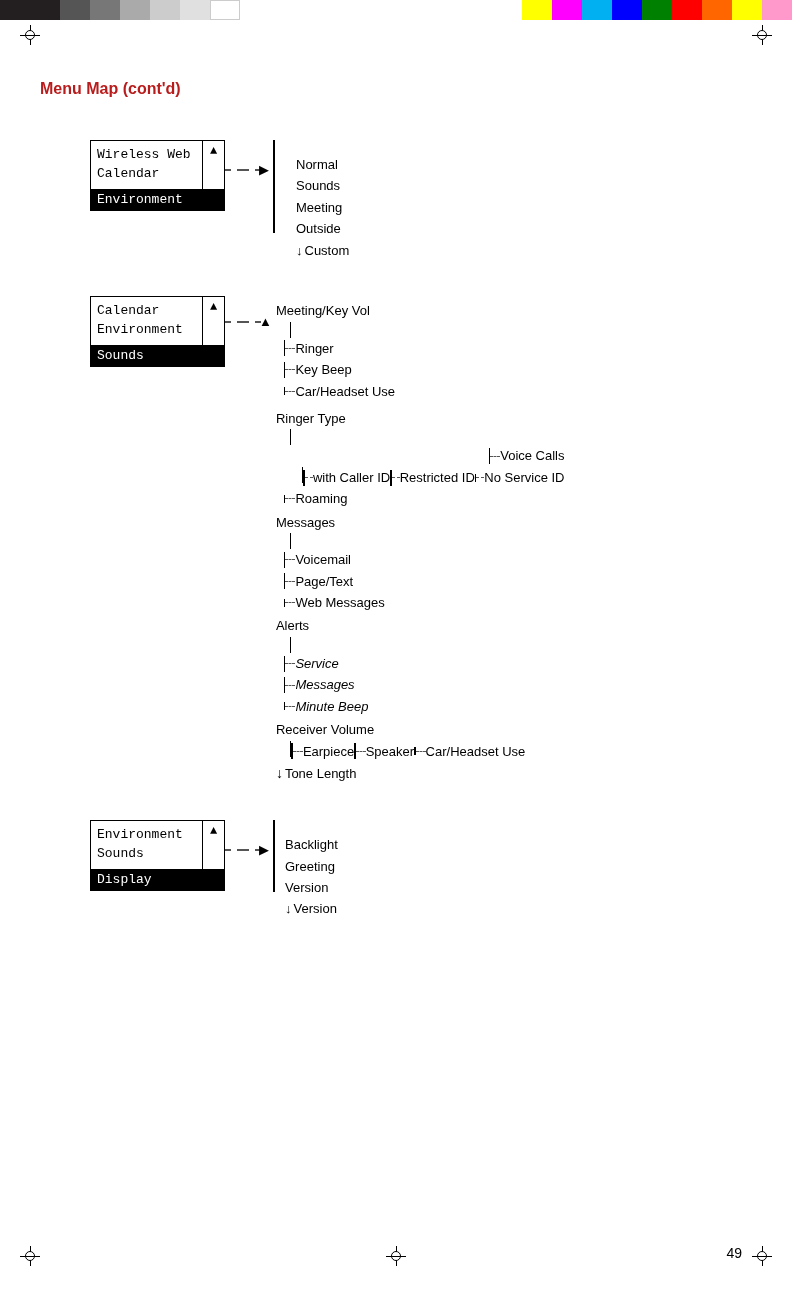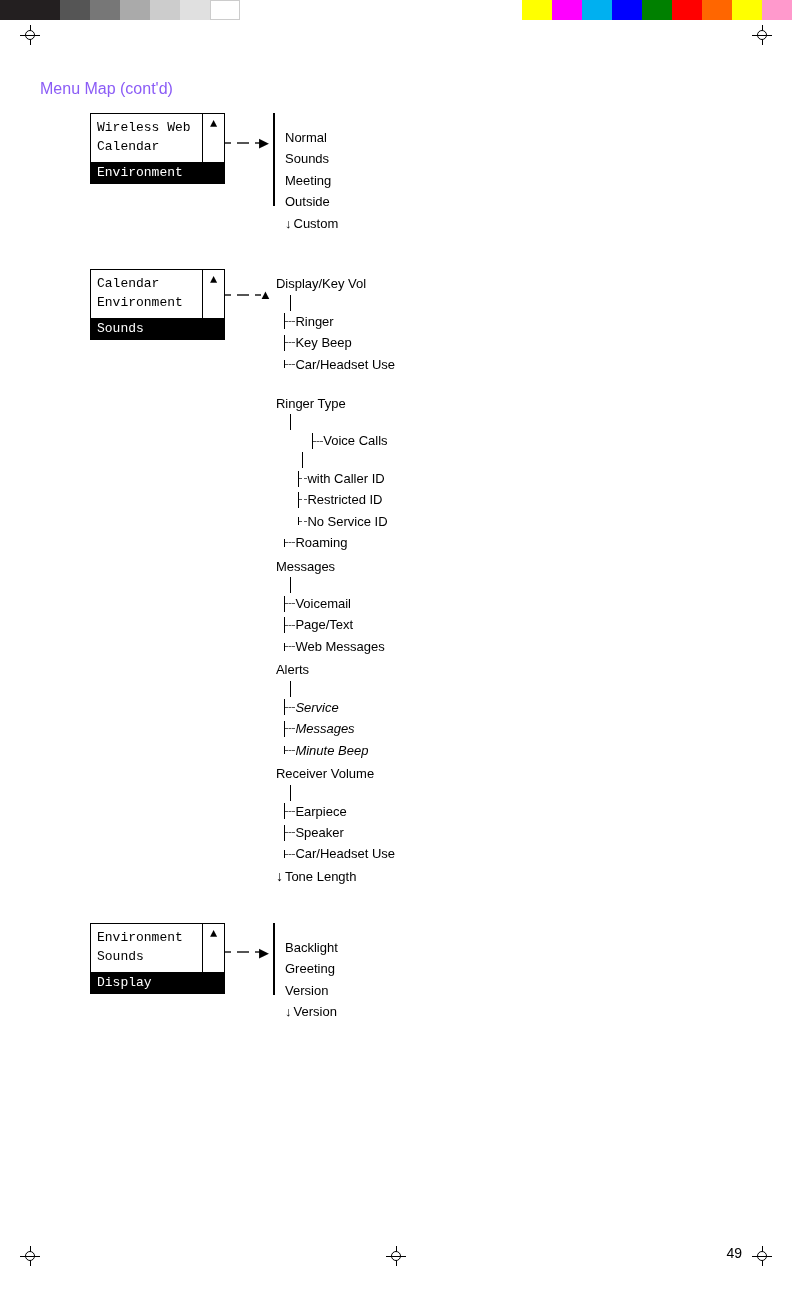--- a/index.html
+++ b/index.html
@@ -11,23 +11,23 @@
       position: relative;
     }
 
     
     .page-content {
       padding: 60px 40px 40px 40px;
     }
 
     .page-title {
       font-size: 16px;
-      font-weight: normal;
-      color: #8b5cf6;
-      margin-bottom: 15px;
+      font-weight: bold;
+      color: #b91c1c;
+      margin-bottom: 42px;
       font-family: Arial, sans-serif;
     }
 
     
     .page-number {
       position: absolute;
       bottom: 30px;
       right: 50px;
       font-size: 14px;
       font-family: Arial, sans-serif;
@@ -173,21 +173,21 @@
       <div style="display:flex;align-items:center;">
         <div style="width:18px;border-top:2px dashed #555;"></div>
         <div style="width:18px;border-top:2px dashed #555;"></div>
         <span style="font-size:13px;margin-left:-2px;">▶</span>
       </div>
     </div>
 
     <div style="margin-left:4px;padding-top:14px;position:relative;">
 
       <div style="position:absolute;left:0;top:0;bottom:28px;width:1.5px;background:#000;"></div>
-      <div style="margin-left:12px;" class="list-content">
+      <div style="margin-left:23px;" class="list-content">
         <div>Normal</div>
         <div>Sounds</div>
         <div>Meeting</div>
         <div>Outside</div>
         <div style="display:flex;align-items:center;">
           <span style="display:inline-block;margin-right:2px;font-size:13px;">↓</span>Custom
         </div>
       </div>
     </div>
   </div>
@@ -213,21 +213,21 @@
         <div style="width:18px;border-top:2px dashed #555;"></div>
         <span style="font-size:13px;margin-left:-2px;">▲</span>
       </div>
     </div>
 
     <div style="margin-left:4px;padding-top:4px;" class="list-content">
 
       <div style="display:flex;align-items:flex-start;">
         <div style="position:relative;">
 
-          <div style="font-weight:normal;">Display/Key Vol</div>
+          <div style="font-weight:normal;">Meeting/Key Vol</div>
 
           <div style="display:flex;margin-top:0;">
             <div style="display:flex;flex-direction:column;align-items:flex-start;margin-left:8px;">
 
               <div style="width:1.5px;height:16px;background:#000;margin-left:6px;"></div>
               <div style="display:flex;align-items:center;">
                 <div style="width:1.5px;height:16px;background:#000;"></div>
                 <div style="width:10px;border-top:1.5px dashed #555;margin-top:0;"></div>
                 <span>Ringer</span>
               </div>
@@ -237,33 +237,33 @@
                 <span>Key Beep</span>
               </div>
               <div style="display:flex;align-items:center;">
                 <div style="width:1.5px;height:8px;background:#000;"></div>
                 <div style="width:10px;border-top:1.5px dashed #555;"></div>
                 <span>Car/Headset Use</span>
               </div>
             </div>
           </div>
 
-          <div style="margin-top:18px;">Ringer Type</div>
+          <div style="margin-top:6px;">Ringer Type</div>
 
           <div style="display:flex;margin-left:8px;">
             <div style="display:flex;flex-direction:column;">
               <div style="width:1.5px;height:16px;background:#000;margin-left:6px;"></div>
               <div style="display:flex;align-items:center;justify-content:flex-end;">
                 <div style="width:1.5px;height:16px;background:#000;"></div>
                 <div style="width:10px;border-top:1.5px dashed #555;"></div>
                 <span>Voice Calls</span>
               </div>
 
               <div style="display:flex;margin-left:14px;">
-                <div style="display:flex;flex-direction:column;">
+                <div style="display:flex;flex-direction:row;">
                   <div style="width:1.5px;height:16px;background:#000;margin-left:4px;"></div>
                   <div style="display:flex;align-items:center;">
                     <div style="width:1.5px;height:16px;background:#000;"></div>
                     <div style="width:8px;border-top:1.5px dashed #555;"></div>
                     <span>with Caller ID</span>
                   </div>
                   <div style="display:flex;align-items:center;">
                     <div style="width:1.5px;height:16px;background:#000;"></div>
                     <div style="width:8px;border-top:1.5px dashed #555;"></div>
                     <span>Restricted ID</span>
@@ -322,21 +322,21 @@
               <div style="display:flex;align-items:center;">
                 <div style="width:1.5px;height:8px;background:#000;"></div>
                 <div style="width:10px;border-top:1.5px dashed #555;"></div>
                 <span>Minute Beep</span>
               </div>
             </div>
           </div>
 
           <div style="margin-top:2px;">Receiver Volume</div>
           <div style="display:flex;margin-left:8px;">
-            <div style="display:flex;flex-direction:column;">
+            <div style="display:flex;">
               <div style="width:1.5px;height:16px;background:#000;margin-left:6px;"></div>
               <div style="display:flex;align-items:center;">
                 <div style="width:1.5px;height:16px;background:#000;"></div>
                 <div style="width:10px;border-top:1.5px dashed #555;"></div>
                 <span>Earpiece</span>
               </div>
               <div style="display:flex;align-items:center;">
                 <div style="width:1.5px;height:16px;background:#000;"></div>
                 <div style="width:10px;border-top:1.5px dashed #555;"></div>
                 <span>Speaker</span>

